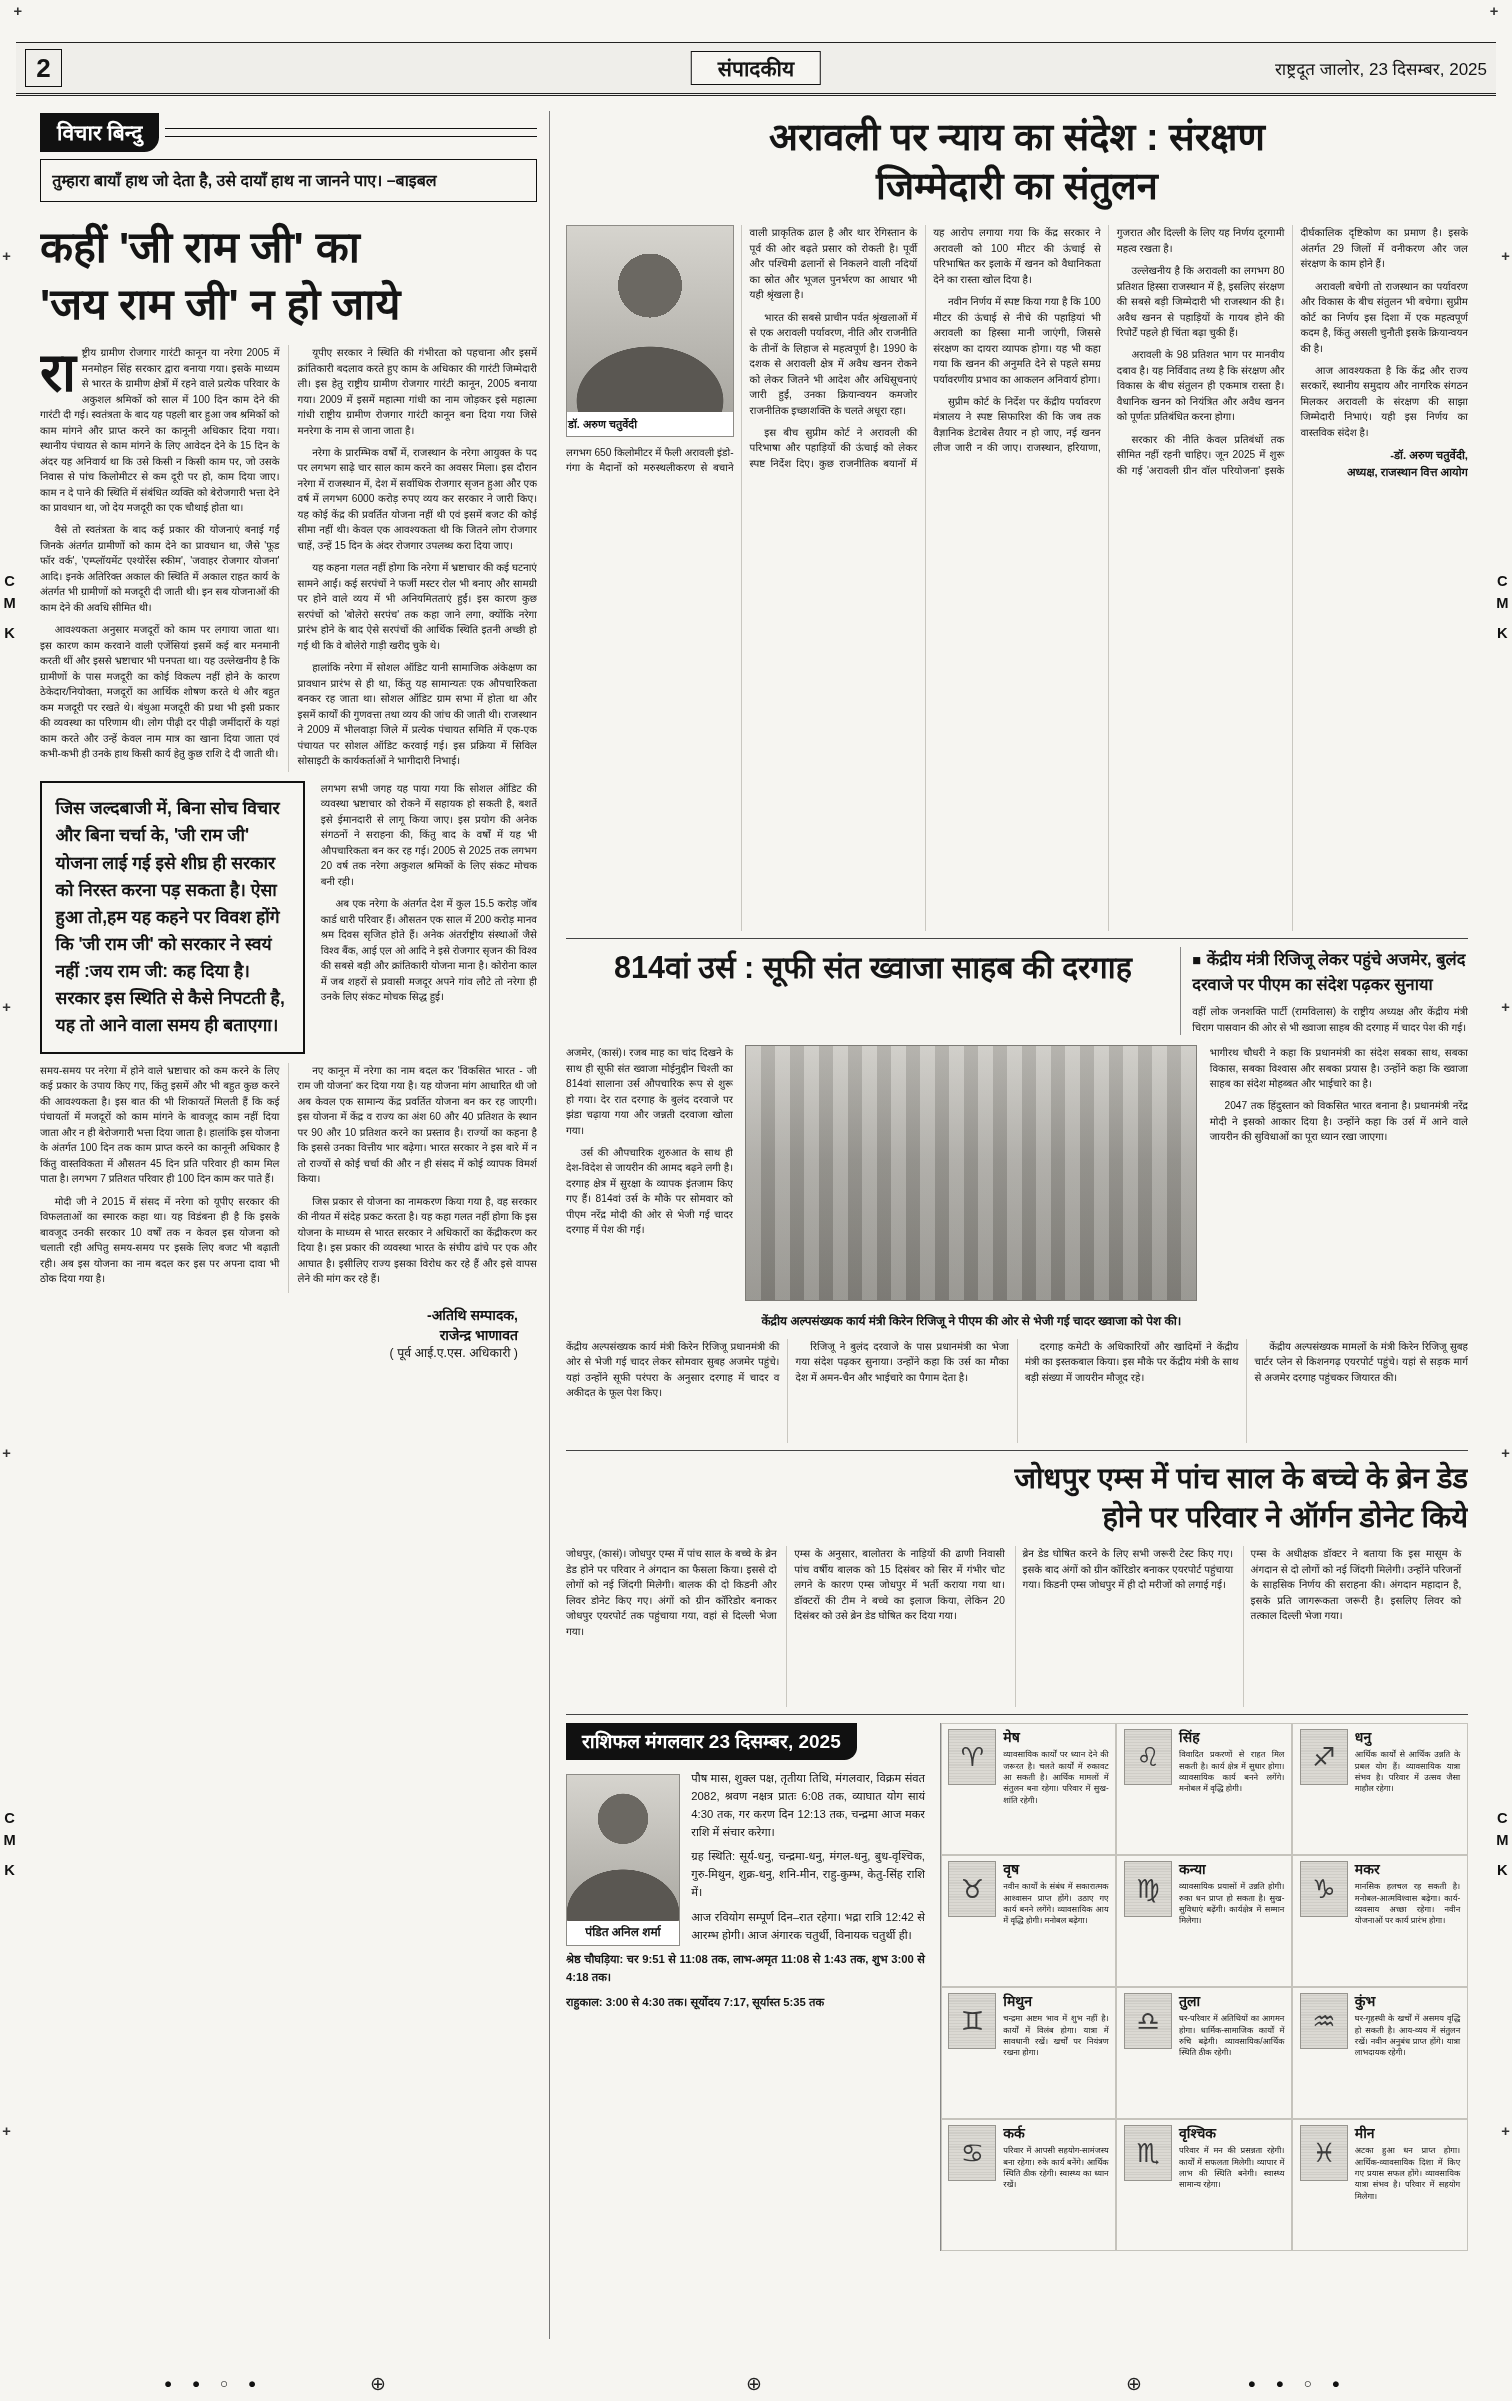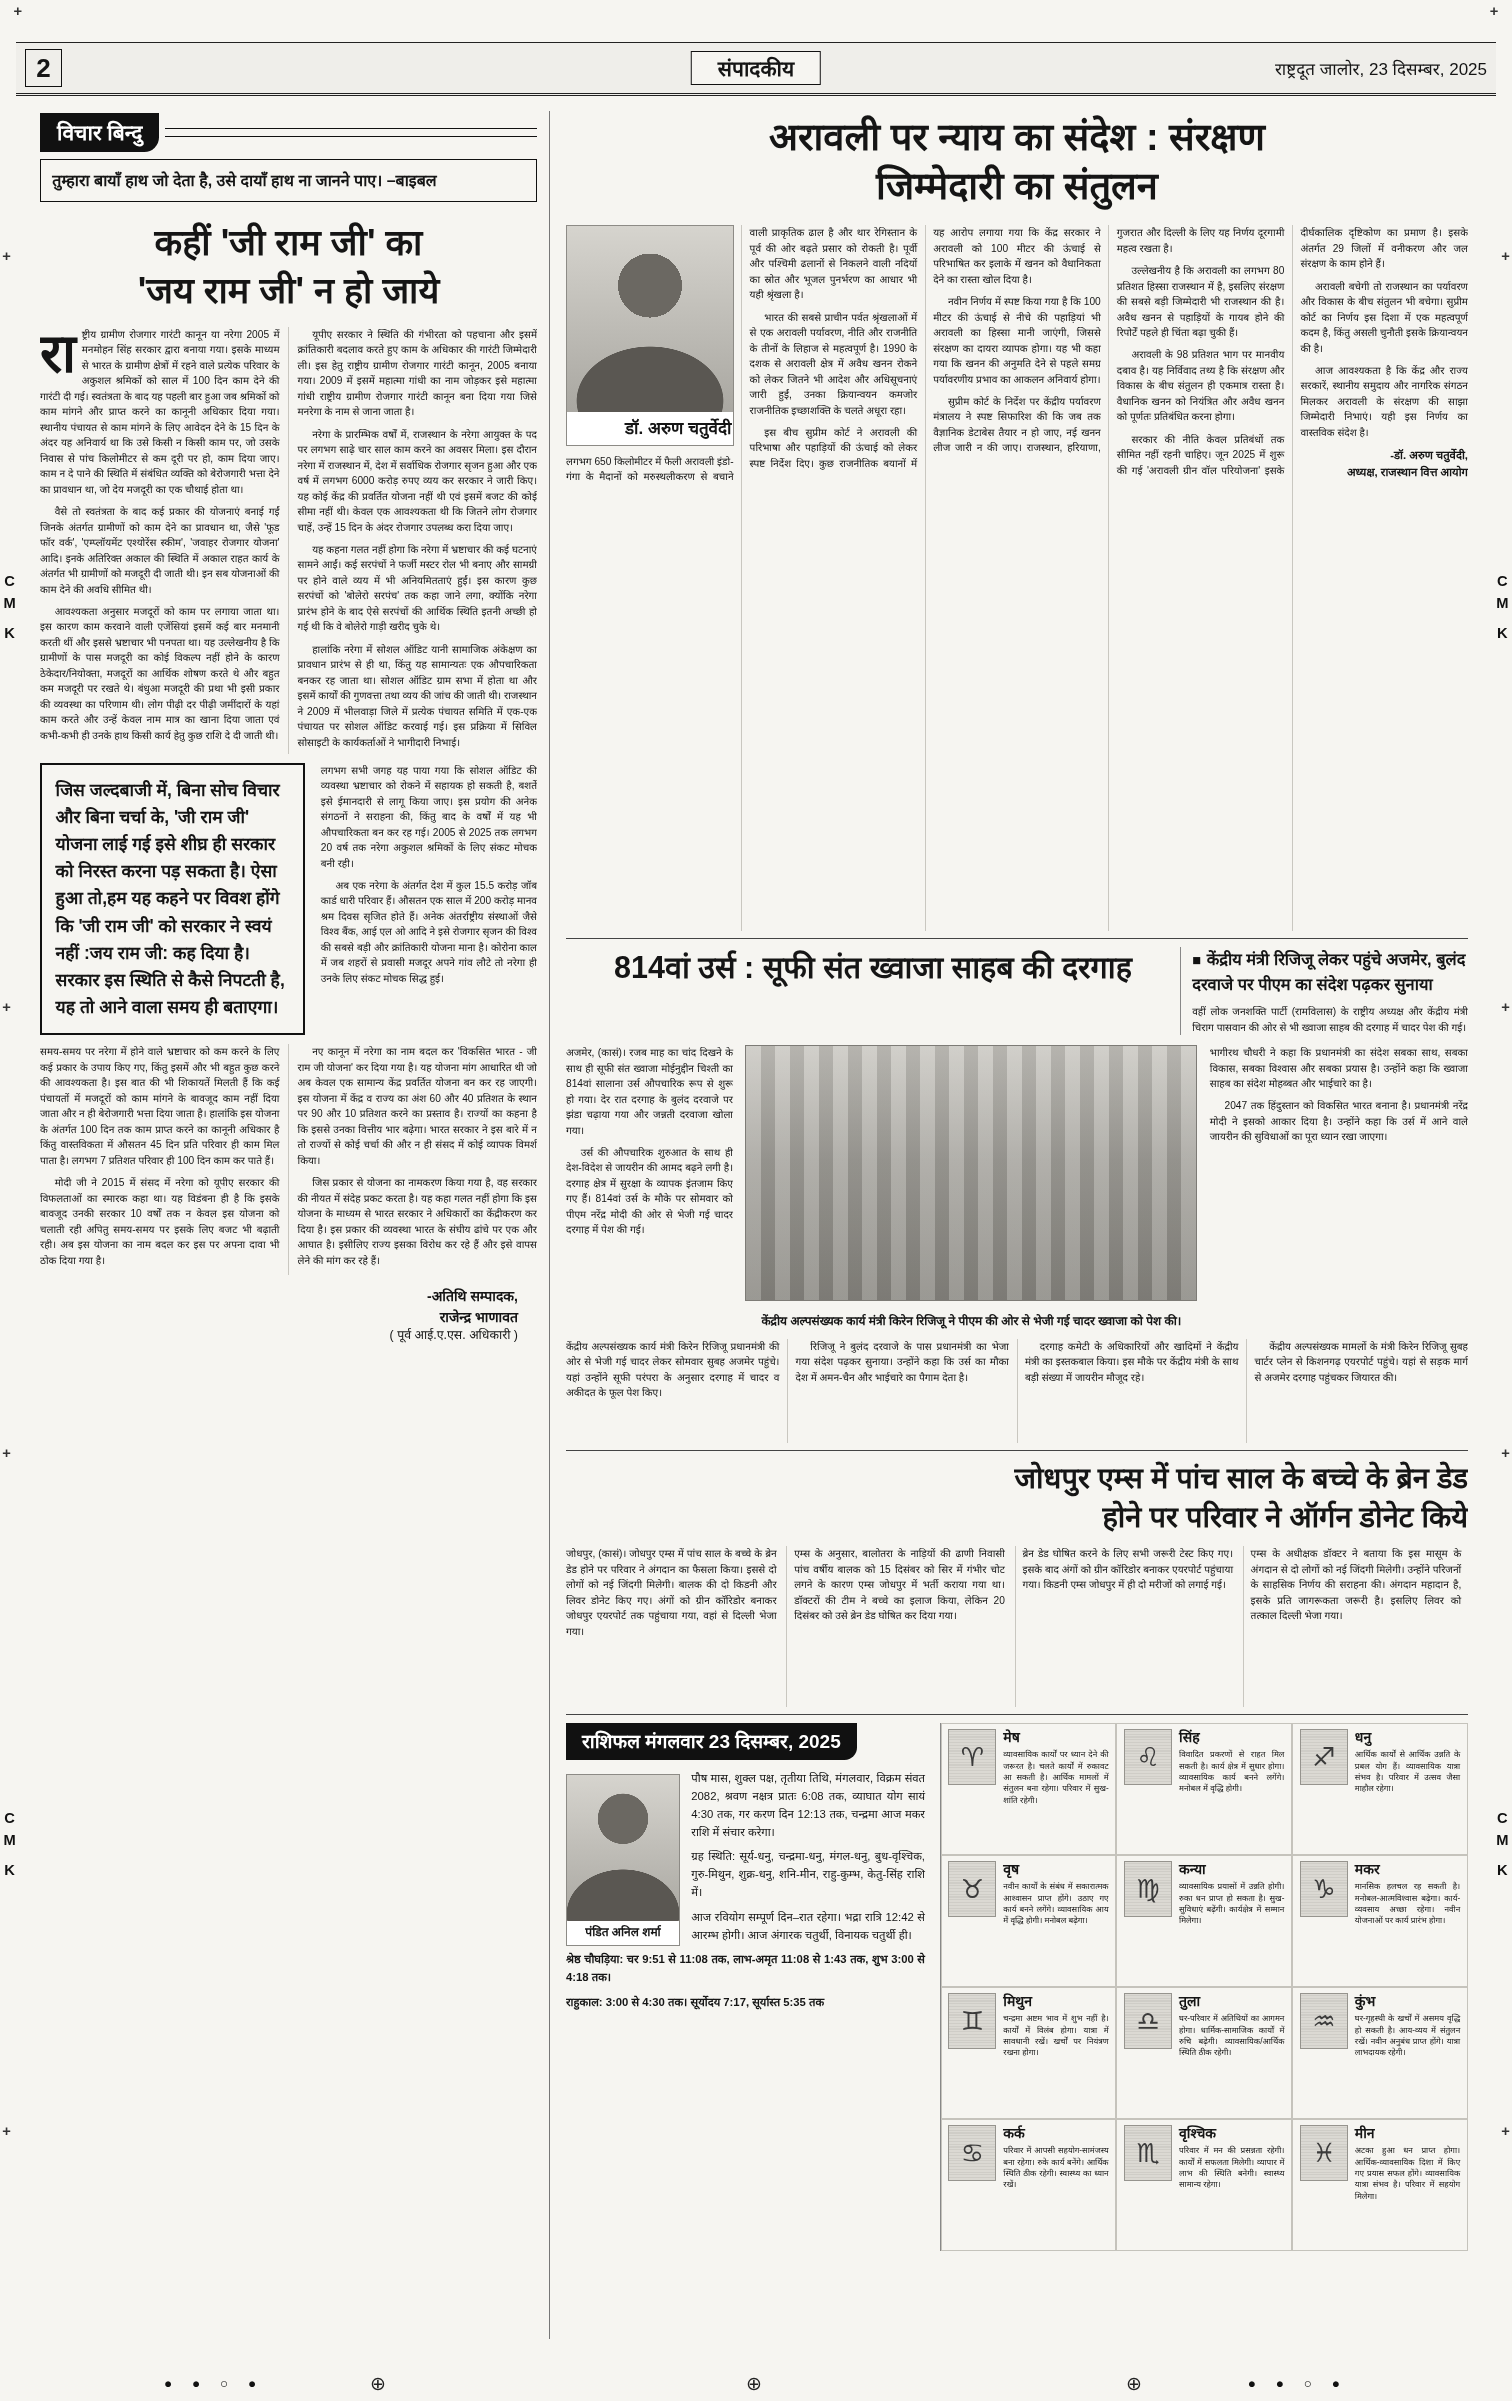--- a/index.html
+++ b/index.html
@@ -29,42 +29,42 @@
   .masthead{font-size:17px;font-weight:normal;}
   
   .vdiv{position:absolute;left:549px;top:111px;width:1.1px;height:2228px;background:#777;}
   .left-col{position:absolute;left:40px;top:113px;width:497px;height:2230px;overflow:hidden;}
   .main-col{position:absolute;left:566px;top:113px;width:902px;height:2230px;overflow:hidden;}
   
   .vb-row{display:flex;align-items:center;gap:5.6px;}
   .vb-band{background:#111;color:#fff;font-size:21px;font-weight:bold;padding:4.5px 17px 6.8px;border-radius:0 0 14.7px 0;}
   .vb-tail{flex:1;height:6.8px;border-top:1.7px solid #111;border-bottom:1.7px solid #111;}
   .quote-box{border:1.1px solid #111;margin-top:6.8px;padding:9px 11.3px;font-size:16px;font-weight:bold;line-height:1.45;}
-  .left-headline{text-align:center;font-size:36px;font-weight:800;line-height:1.32;margin:17px 0 12.4px;}
+  .left-headline{text-align:left;font-size:43px;font-weight:800;line-height:1.32;margin:17px 0 12.4px;}
   
   .cols2{column-count:2;column-gap:18px;column-rule:0.6px solid #c9c7c0;}
   .bodytext{font-size:10.2px;line-height:1.52;text-align:justify;}
   .bodytext p{margin:0 0 6.8px;text-indent:14.7px;}
   .bodytext p.nofirst{text-indent:0;}
   .dropcap{float:left;font-size:54px;line-height:.85;font-weight:bold;padding:4.5px 5.6px 0 0;}
   .pull-row{display:flex;gap:16px;margin:9px 0;}
   .pullquote{width:47%;border:2.8px solid #111;padding:12.4px 13.6px;font-size:17.5px;font-weight:bold;line-height:1.55;}
   .pq-side{flex:1;}
   .sig-block{text-align:right;margin-top:11.3px;padding-right:19px;font-size:14px;font-weight:bold;line-height:1.45;}
   .sig-note{font-weight:normal;font-size:12.4px;}
   
   .ed-headline{text-align:center;font-size:38px;font-weight:700;line-height:1.3;}
   .ed-body{margin-top:13.6px;height:706px;column-count:5;column-gap:16px;column-rule:0.6px solid #c9c7c0;overflow:hidden;}
   figure.author{margin:0 0 8px;border:0.6px solid #8d8b86;break-inside:avoid;background:#fff;}
   .author-img{height:186px;
     background:
       radial-gradient(circle at 50% 32%, #6b6862 0 32px, rgba(0,0,0,0) 32px),
       radial-gradient(ellipse 73px 54px at 50% 94%, #5a5752 0 100%, rgba(0,0,0,0) 101%),
       linear-gradient(#d6d4ce,#a9a7a1);}
-  .author-cap{text-align:right;font-weight:bold;font-size:17px;padding:3.4px 1.1px;}
+  .author-cap{text-align:left;font-weight:bold;font-size:11px;padding:3.4px 1.1px;}
   .ed-sig{font-weight:bold;text-align:right;font-size:11.3px;line-height:1.5;margin-top:4.5px;}
   
   .sec-rule{border-top:1.1px solid #444;margin-top:6.8px;padding-top:8px;}
   .urs-top{display:flex;}
   .urs-headline{width:69%;text-align:center;font-size:30.5px;font-weight:800;line-height:1.35;}
   .urs-sidebar{width:31%;border-left:1.1px solid #888;padding-left:11.3px;font-size:16.4px;font-weight:bold;line-height:1.5;}
   .sq{display:inline-block;font-size:14.7px;margin-right:5.6px;color:#111;}
   .urs-sidebar-more{font-size:10.2px;font-weight:normal;line-height:1.5;margin-top:8px;text-align:justify;}
   .urs-mid{display:flex;gap:12.4px;margin-top:10.2px;}
   .urs-left{width:167px;}

